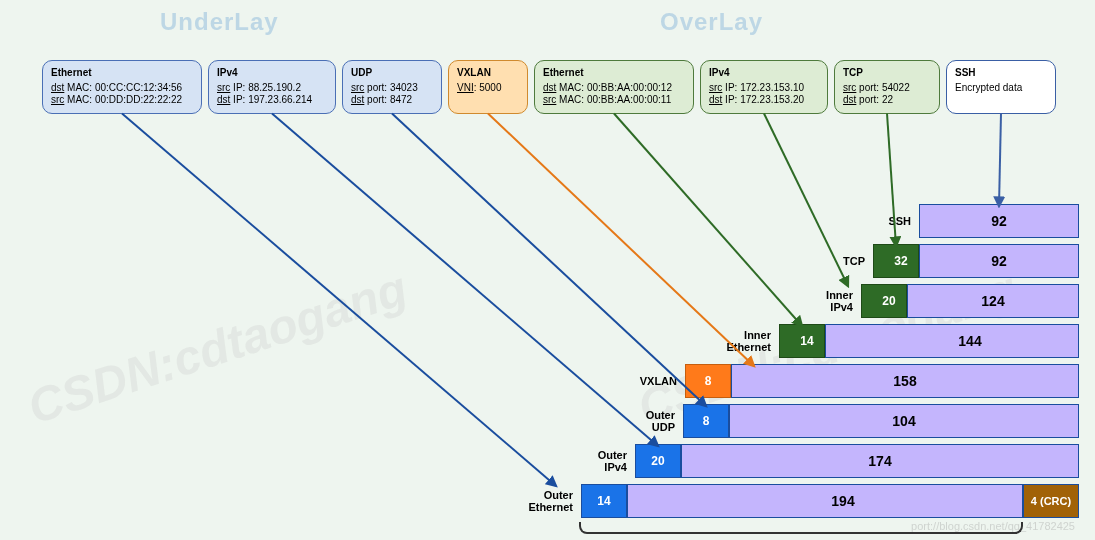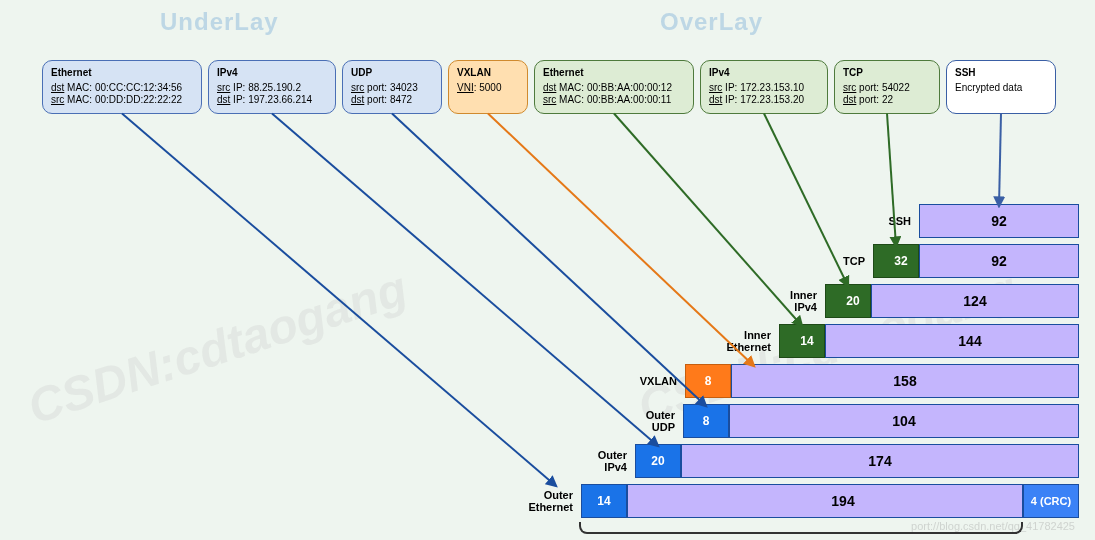--- a/index.html
+++ b/index.html
@@ -103,21 +103,21 @@
     background: #c4b5fd;
     color: #000;
     font-weight: bold;
     font-size: 14px;
     display: flex;
     align-items: center;
     justify-content: center;
   }
   .crc {
     height: 34px;
-    background: #3b82f6;
+    background: #a16207;
     border: 1.5px solid #1a4d9e;
     color: #fff;
     font-weight: bold;
     font-size: 11px;
     display: flex;
     align-items: center;
     justify-content: center;
   }
   .brace {
     position: absolute;
@@ -193,21 +193,21 @@
       <div class="pbox" style="width: 160px;">92</div>
     </div>
     <div class="row">
       <div class="rlabel">TCP</div>
       <div class="hbox dgreen" style="width: 46px;">32</div>
       <div class="pbox" style="width: 160px;">92</div>
     </div>
     <div class="row">
       <div class="rlabel">Inner<br>IPv4</div>
       <div class="hbox dgreen" style="width: 46px;">20</div>
-      <div class="pbox" style="width: 208px;">124</div>
+      <div class="pbox" style="width: 172px;">124</div>
     </div>
     <div class="row">
       <div class="rlabel">Inner<br>Ethernet</div>
       <div class="hbox dgreen" style="width: 46px;">14</div>
       <div class="pbox" style="width: 254px; padding-left: 36px;">144</div>
     </div>
     <div class="row">
       <div class="rlabel">VXLAN</div>
       <div class="hbox orange" style="width: 46px;">8</div>
       <div class="pbox" style="width: 348px;">158</div>

